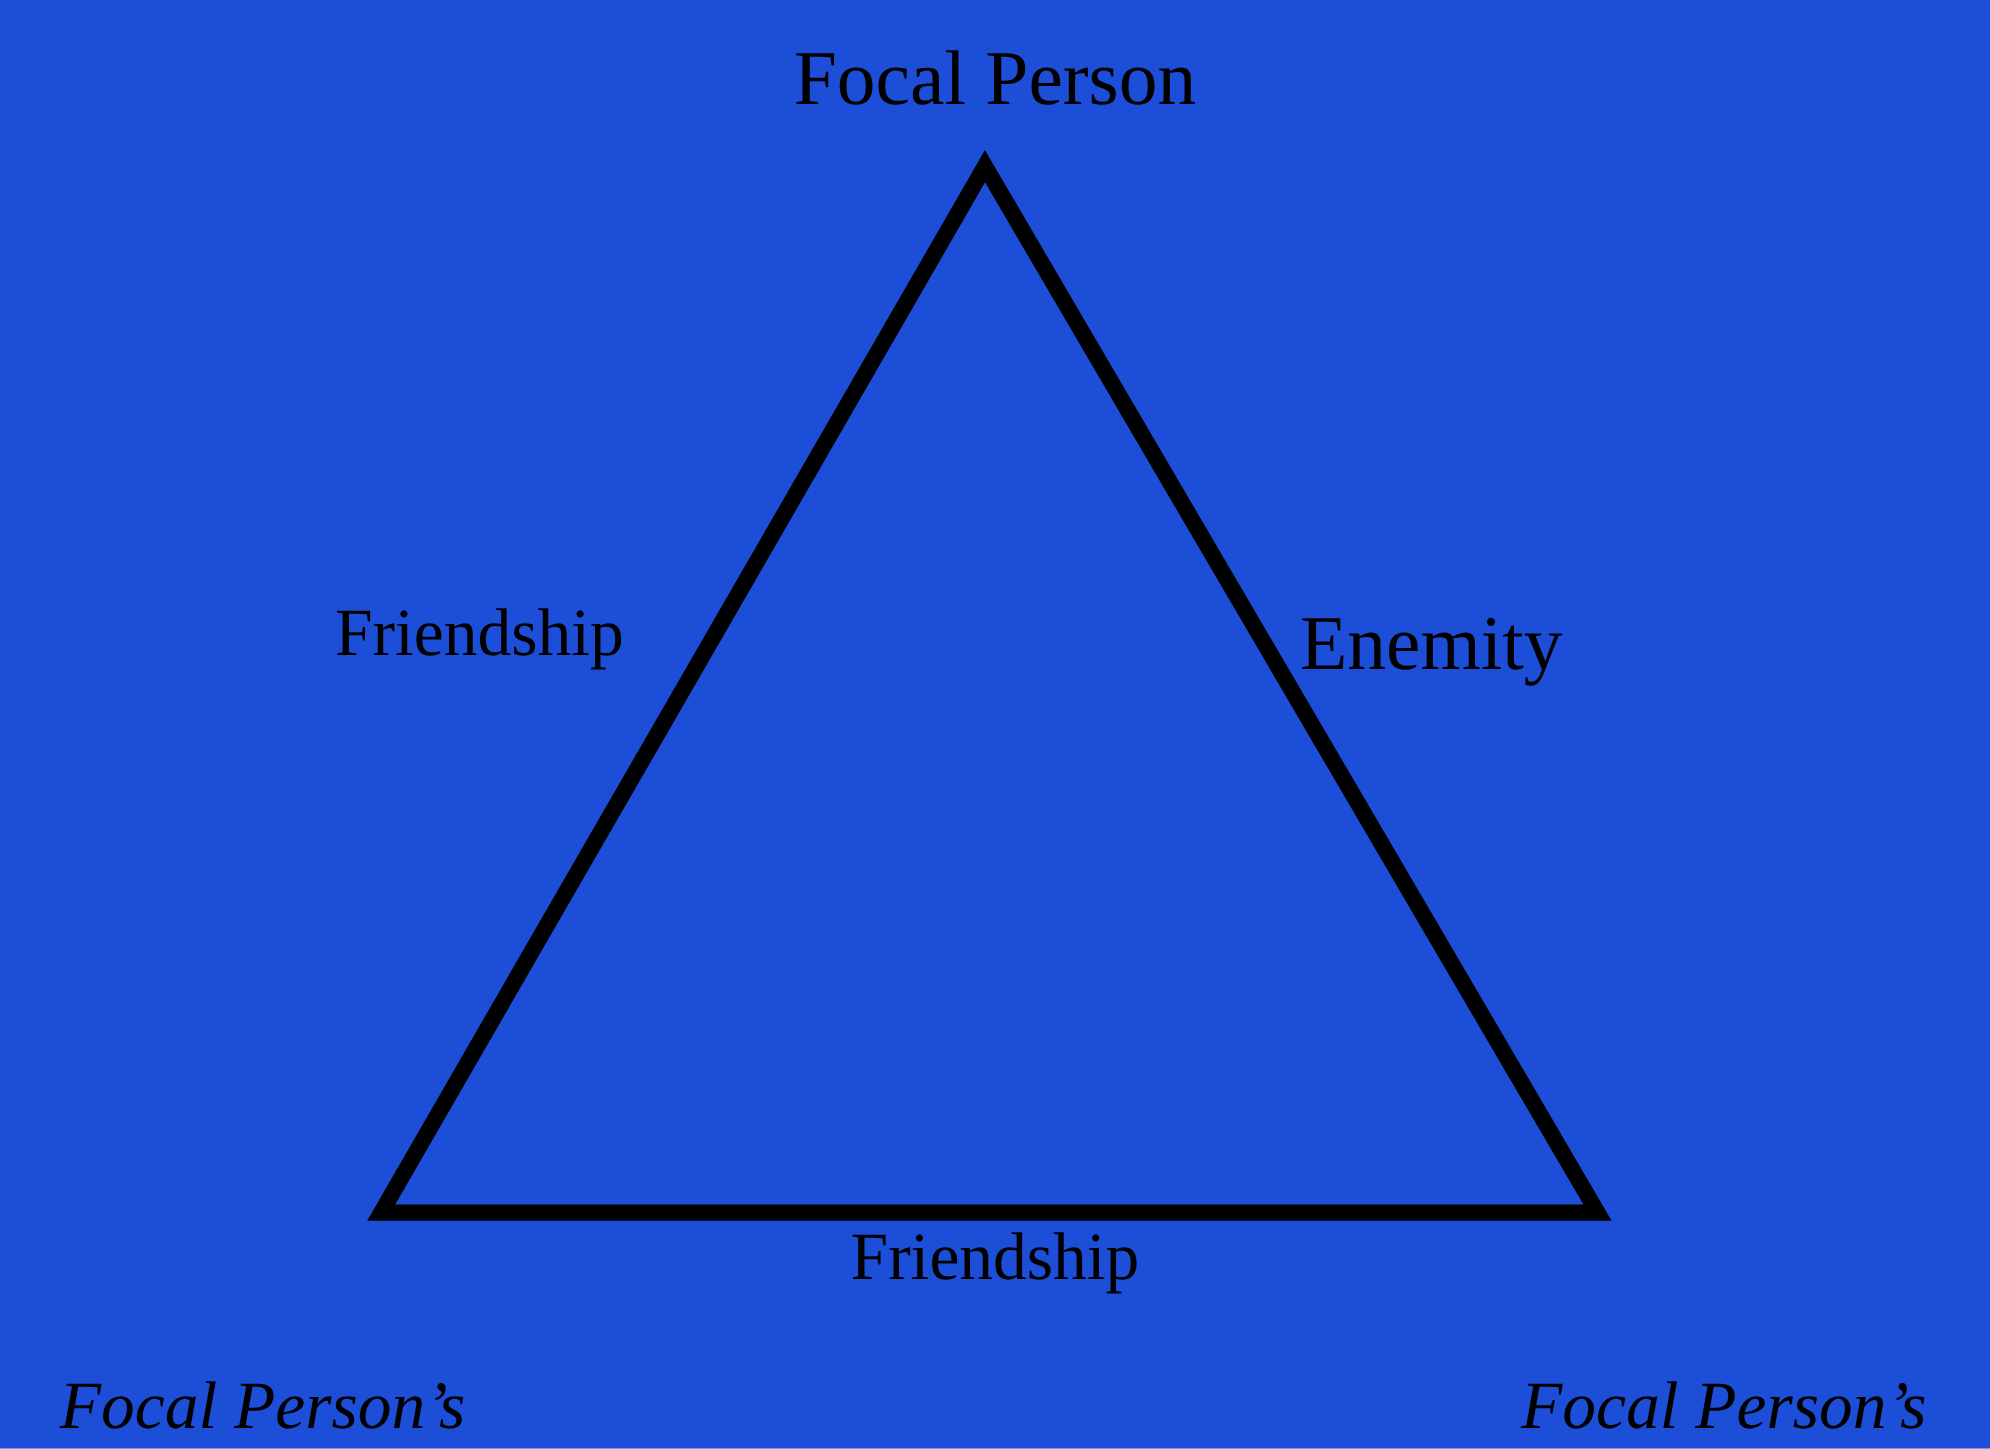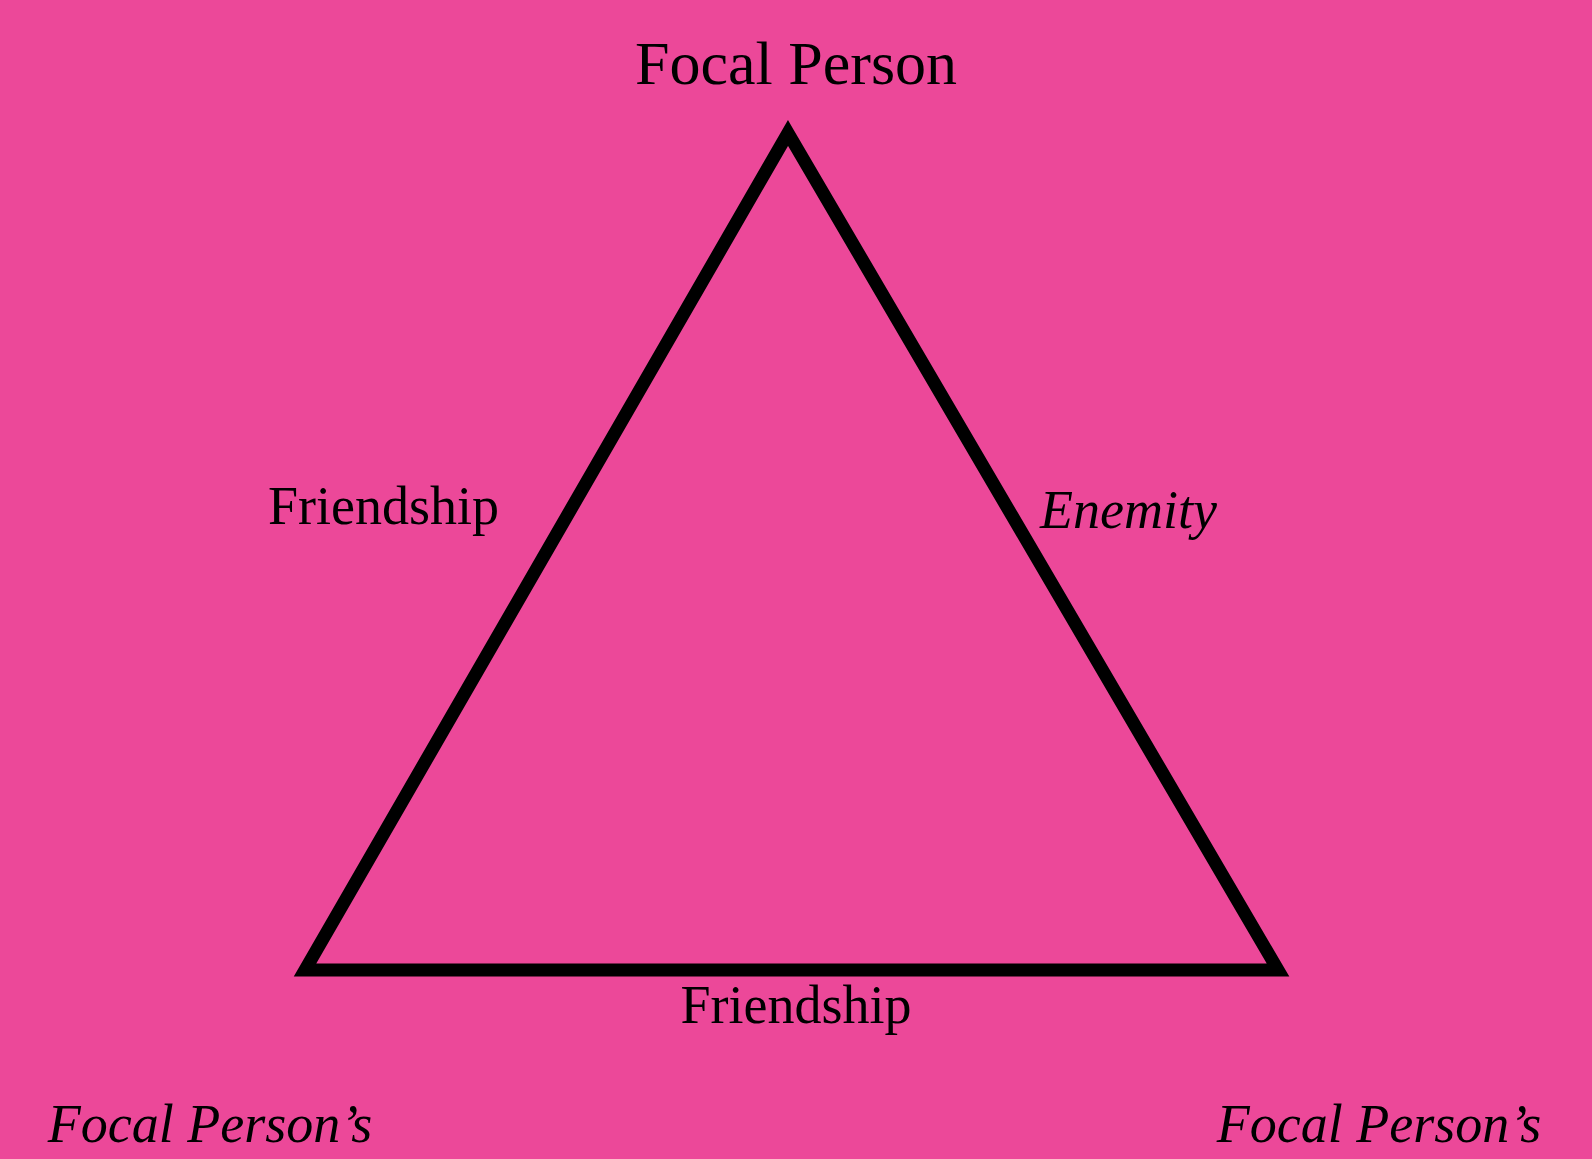--- a/index.html
+++ b/index.html
@@ -50,23 +50,22 @@
     left: 268px;
     top: 476px;
     font-size: 54px;
     text-align: left;
   }
 
   
   #label-right-edge {
     left: 1040px;
     top: 480px;
-    font-size: 54px;
+    font-size: 62px;
     text-align: center;
-    font-style: italic;
   }
 
   
   #label-bottom-edge {
     left: 0;
     top: 975px;
     width: 1592px;
     text-align: center;
     font-size: 54px;
   }
@@ -87,21 +86,21 @@
     width: 406px;
     text-align: center;
     font-size: 54px;
   }
 
   .label-line { display: block; font-style: italic; }
 </style>
 </head>
 <body>
 
-<div id="canvas" style="background: #ec4899;">
+<div id="canvas" style="background: #1d4ed8;">
 
   <svg id="triangle-svg" viewBox="0 0 1592 1159" xmlns="http://www.w3.org/2000/svg" aria-hidden="true">
     <polygon points="788,133 1278,970 305,970" fill="none" stroke="#000000" stroke-width="13" stroke-linejoin="miter" stroke-miterlimit="12"></polygon>
   </svg>
 
   <div class="label" id="label-focal-person">Focal Person</div>
 
   <div class="label" id="label-left-edge">Friendship</div>
 
   <div class="label" id="label-right-edge">Enemity</div>

